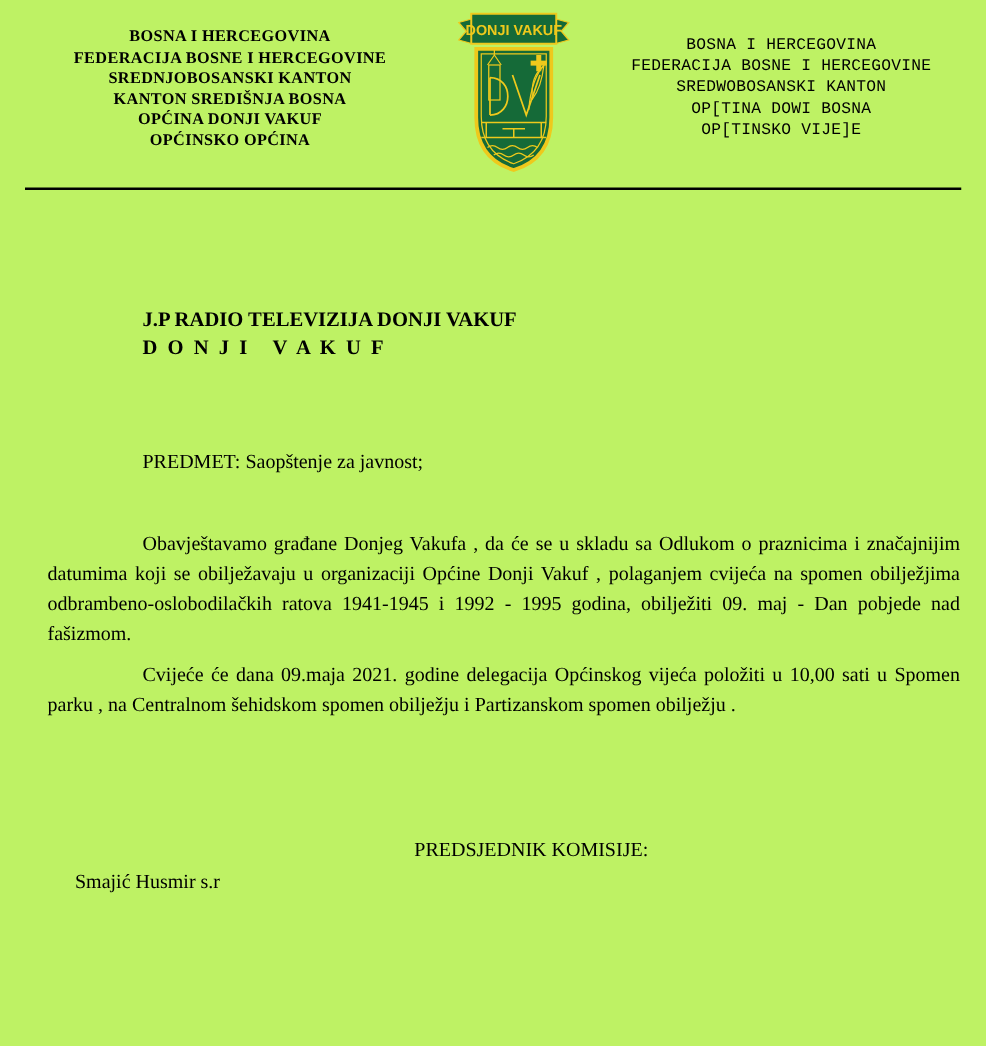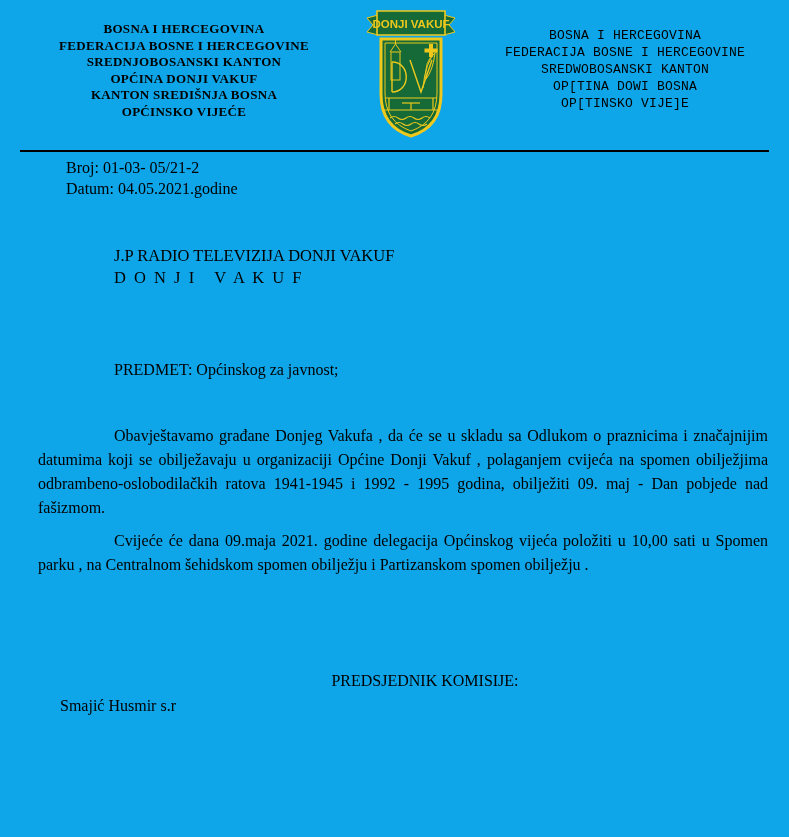--- a/index.html
+++ b/index.html
@@ -1,39 +1,39 @@
 <!DOCTYPE html>
 <html><head>
 <meta charset="utf-8">
 <style>
   html,body{margin:0;padding:0;background:#fff;}
   .page{
     position:relative;
     width:789px;height:837px;
-    background:#0ea5e9;
+    background:#bef264;
     font-family:"Liberation Serif","DejaVu Serif",serif;
     color:#000;
     overflow:hidden;
   }
   
   .hdr-left{
     position:absolute;top:21px;left:36px;width:296px;
     text-align:center;font-weight:bold;font-size:13px;line-height:16.5px;
     letter-spacing:.3px;
   }
   .hdr-right{
     position:absolute;top:27px;left:478px;width:294px;
     text-align:center;
     font-family:"Liberation Mono","DejaVu Sans Mono",monospace;
     font-size:13px;line-height:17px;letter-spacing:.2px;
   }
   .emblem{position:absolute;left:366px;top:2px;width:90px;height:140px;}
   .rule{position:absolute;top:150px;left:20px;width:749px;border-top:2px solid #000;}
   .refblock{position:absolute;left:66px;top:157px;font-size:16px;line-height:21px;}
-  .addressee{position:absolute;left:114px;top:245px;font-size:16.5px;line-height:22px;}
+  .addressee{position:absolute;left:114px;top:245px;font-size:16.5px;line-height:22px;font-weight:bold;}
   .addr2{white-space:pre;letter-spacing:2px;}
   .subject{position:absolute;left:114px;top:361px;font-size:16px;}
   .bodytext{
     position:absolute;left:38px;top:424px;width:730px;
     font-size:16px;line-height:24px;text-align:justify;
   }
   .bodytext p{margin:0;text-indent:76px;}
   .bodytext p + p{margin-top:9px;}
   .sig-title{position:absolute;left:60px;top:652px;width:730px;text-align:center;font-size:16px;margin-top:20px;}
   .sig-name{position:absolute;left:60px;top:697px;width:730px;font-size:16px;}
@@ -41,23 +41,23 @@
 </style>
 </head>
 <body>
 
 <div class="page">
 
   <div class="hdr-left">
     <div>BOSNA I HERCEGOVINA</div>
     <div>FEDERACIJA BOSNE I HERCEGOVINE</div>
     <div>SREDNJOBOSANSKI  KANTON</div>
+    <div>KANTON SREDIŠNJA BOSNA</div>
     <div>OPĆINA DONJI VAKUF</div>
-    <div>KANTON SREDIŠNJA BOSNA</div>
-    <div>OPĆINSKO  VIJEĆE</div>
+    <div>OPĆINSKO  OPĆINA</div>
   </div>
 
   <svg class="emblem" viewBox="0 0 90 140" xmlns="http://www.w3.org/2000/svg">
 
     <g>
       <path d="M12 13 L1 16 L7 23 L1 30 L12 33 Z" fill="#156a38" stroke="#eec91c" stroke-width="1"></path>
       <path d="M78 13 L89 16 L83 23 L89 30 L78 33 Z" fill="#156a38" stroke="#eec91c" stroke-width="1"></path>
       <path d="M11 9 L79 9 L79 33 L11 33 Z" fill="#156a38" stroke="#eec91c" stroke-width="1.6"></path>
       <text class="banner-text" x="45" y="26" font-size="11.5" fill="#eec91c" text-anchor="middle">DONJI VAKUF</text>
     </g>
@@ -106,31 +106,27 @@
   <div class="hdr-right">
     <div>BOSNA I HERCEGOVINA</div>
     <div>FEDERACIJA BOSNE I HERCEGOVINE</div>
     <div>SREDWOBOSANSKI KANTON</div>
     <div>OP[TINA DOWI BOSNA</div>
     <div>OP[TINSKO VIJE]E</div>
   </div>
 
   <div class="rule"></div>
 
-  <div class="refblock">
-    <div>Broj: 01-03- 05/21-2</div>
-    <div>Datum: 04.05.2021.godine</div>
-  </div>
 
   <div class="addressee">
     <div>J.P RADIO TELEVIZIJA DONJI VAKUF</div>
     <div class="addr2">D O N J I   V A K U F</div>
   </div>
 
-  <div class="subject">PREDMET: Općinskog za javnost;</div>
+  <div class="subject">PREDMET: Saopštenje za javnost;</div>
 
   <div class="bodytext">
     <p>Obavještavamo građane Donjeg Vakufa , da će se  u skladu sa Odlukom o praznicima i značajnijim  datumima koji se obilježavaju u organizaciji  Općine Donji Vakuf , polaganjem  cvijeća na spomen obilježjima  odbrambeno-oslobodilačkih ratova 1941-1945  i 1992 - 1995 godina, obilježiti 09. maj  - Dan pobjede nad fašizmom.</p>
     <p>Cvijeće će dana 09.maja 2021. godine delegacija Općinskog vijeća položiti u 10,00 sati u Spomen parku , na Centralnom šehidskom spomen obilježju i Partizanskom spomen obilježju .</p>
   </div>
 
   <div class="sig-title">PREDSJEDNIK KOMISIJE:</div>
   <div class="sig-name">Smajić  Husmir s.r</div>
 
 </div>

